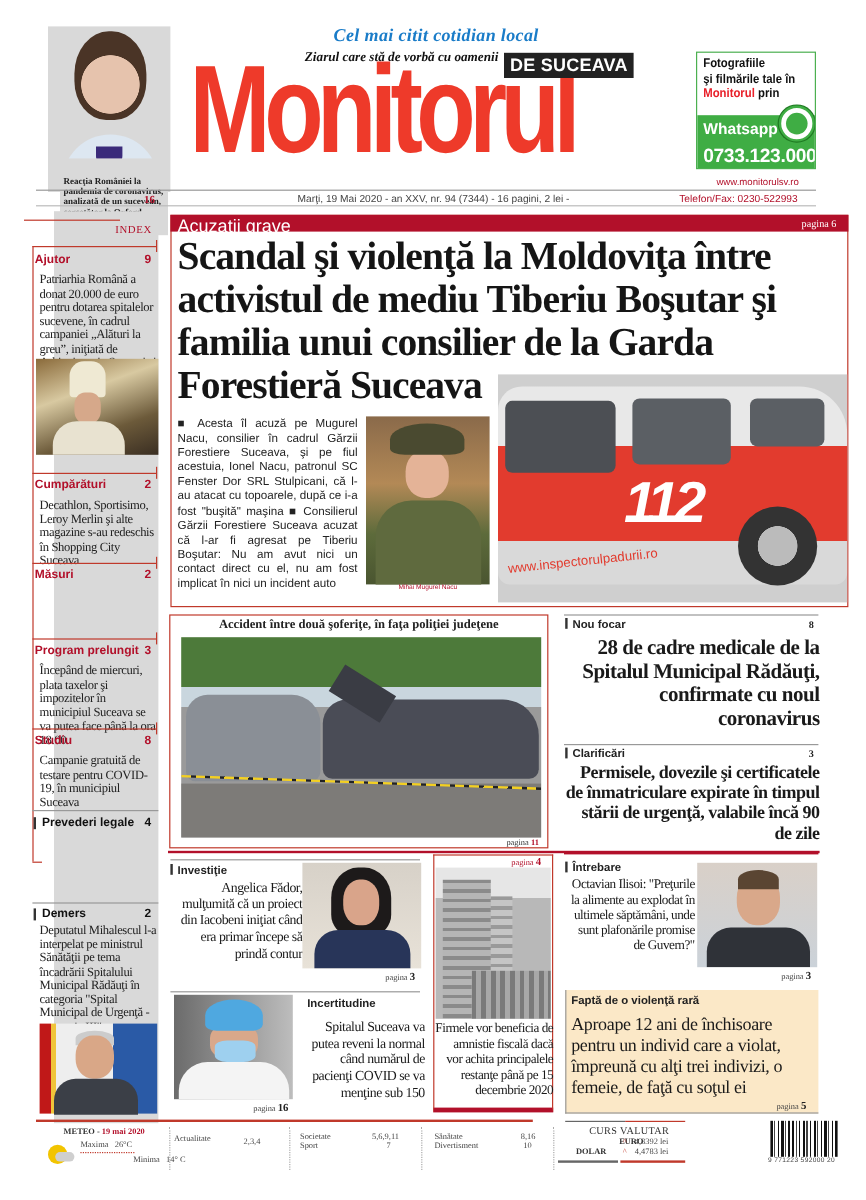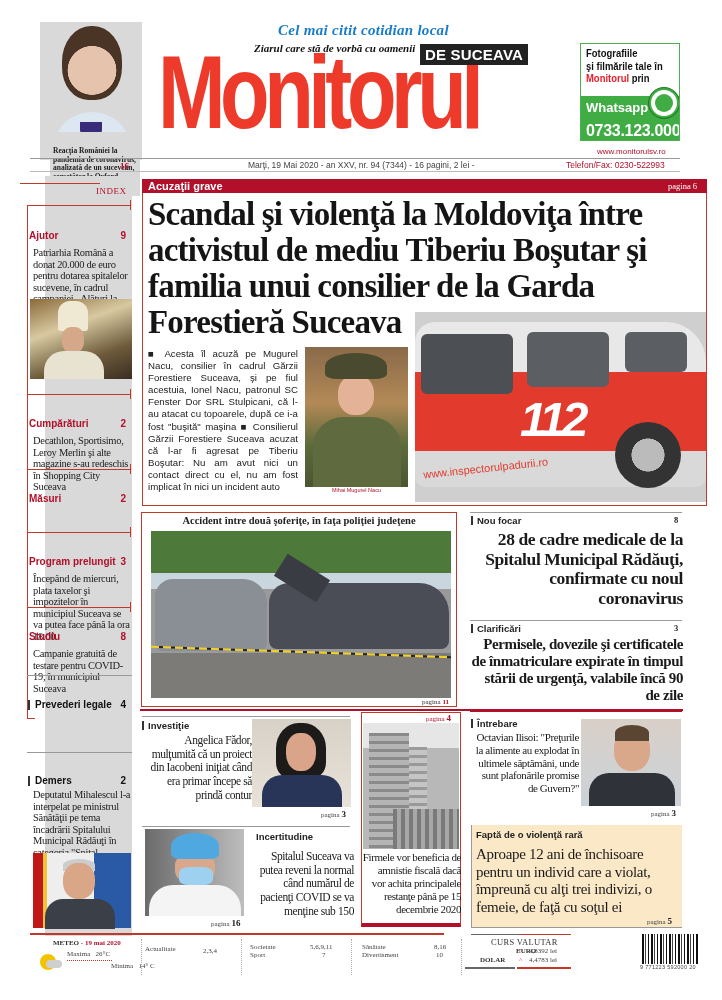--- a/index.html
+++ b/index.html
@@ -33,40 +33,40 @@
 
   .rule-top { left: 30px; top: 158px; width: 650px; height: 1px; background: #999; }
   .rule-top2 { left: 30px; top: 171px; width: 650px; height: 1px; background: #bbb; }
   .dateline { left: 248px; top: 160px; font-size: 8.5px; color: #444; }
 
   
   .index-col { left: 45px; top: 176px; width: 87px; height: 760px; background: #d9d9d9; }
   .index-title { left: 96px; top: 186px; font-family: "Liberation Serif", serif; font-size: 9px; color: #b2102a; letter-spacing: 0.5px; }
   .vline-red { background: #c0392b; width: 1px; }
   .hline-red { background: #c0392b; height: 1px; }
-  .idx { position: absolute; left: 29px; width: 103px; margin-top: 19px; }
+  .idx { position: absolute; left: 29px; width: 103px; }
   .idx .hd { display: flex; justify-content: space-between; font-weight: bold; font-size: 10px; color: #b2102a; padding-right: 6px; }
   .idx .bd { margin-top: 6px; padding-left: 4px; font-family: "Liberation Serif", serif; font-size: 10.5px; line-height: 11.5px; color: #222; letter-spacing: -0.3px; }
   .idx.gray .hd { color: #111; padding-left: 6px; }
   .idx.gray .bd { padding-left: 4px; }
   .bar-mark { position: absolute; left: -1px; top: 1px; width: 2px; height: 10px; background: #333; }
 
   .img-bishop { left: 30px; top: 299px; width: 102px; height: 80px; background: linear-gradient(160deg,#8a6a3a 0%,#d8c9a1 35%,#6c5a3a 70%,#3a2e22 100%); }
   .img-bishop .mitre { position: absolute; left: 28px; top: 2px; width: 30px; height: 30px; background: #efe9d3; border-radius: 40% 40% 10% 10%; }
   .img-bishop .face { position: absolute; left: 32px; top: 28px; width: 22px; height: 26px; background: #d6a88a; border-radius: 40%; }
   .img-bishop .robe { position: absolute; left: 14px; top: 52px; width: 60px; height: 28px; background: #e8e2d0; border-radius: 20px 20px 0 0; }
   .img-demers { left: 33px; top: 853px; width: 98px; height: 75px; background: linear-gradient(90deg,#c01818 0 10%,#f0c43a 10% 14%,#eee 14% 62%,#2a5aa6 62% 100%); }
   .img-demers .face { position: absolute; left: 30px; top: 10px; width: 32px; height: 36px; background: #d9a787; border-radius: 45%; }
   .img-demers .hair { position: absolute; left: 30px; top: 6px; width: 32px; height: 12px; background: #ccc; border-radius: 50% 50% 0 0; }
   .img-demers .suit { position: absolute; left: 12px; top: 46px; width: 70px; height: 30px; background: #3b3f47; border-radius: 18px 18px 0 0; }
 
   
   .main-box { left: 142px; top: 179px; width: 565px; height: 327px; border: 1px solid #c0392b; }
   .main-banner { left: 142px; top: 179px; width: 565px; height: 14px; background: #b2102a; }
-  .main-kicker { left: 148px; top: 180px; font-size: 11px; font-weight: bold; color: #fff; }
+  .main-kicker { left: 148px; top: 180px; font-size: 15px; font-weight: normal; color: #fff; }
   .main-page { left: 668px; top: 181px; font-size: 8.5px; font-family: "Liberation Serif", serif; color: #fff; }
   .main-head { left: 148px; top: 196px; width: 560px; font-family: "Liberation Serif", serif; font-weight: bold; font-size: 33px; line-height: 36px; letter-spacing: -0.8px; color: #151515; }
   .main-body { left: 148px; top: 348px; width: 150px; font-size: 9.7px; line-height: 12.1px; color: #222; text-align: justify; }
   .img-nacu { left: 305px; top: 347px; width: 103px; height: 140px; background: linear-gradient(180deg,#8a6a4a 0%, #b38956 40%, #5d6b3b 70%, #4a5530 100%); }
   .img-nacu .hat { position: absolute; left: 20px; top: 6px; width: 62px; height: 26px; background: #4a4a30; border-radius: 50% 50% 20% 20%; }
   .img-nacu .face { position: absolute; left: 33px; top: 28px; width: 36px; height: 40px; background: #e4b397; border-radius: 45%; }
   .img-nacu .coat { position: absolute; left: 8px; top: 70px; width: 88px; height: 70px; background: #5f6a3e; border-radius: 30px 30px 0 0; }
   .nacu-cap { left: 305px; top: 487px; width: 103px; font-size: 5.5px; color: #b2102a; text-align: center; }
   .img-car { left: 415px; top: 312px; width: 291px; height: 190px; background: #cfcfcf; overflow: hidden; }
   .img-car .body { position: absolute; left: 0; top: 10px; width: 291px; height: 165px; background: linear-gradient(180deg,#e8e8e8 0 30%,#e23b2e 30% 78%,#d9d9d9 78% 100%); border-radius: 20px 40px 10px 10px; }

